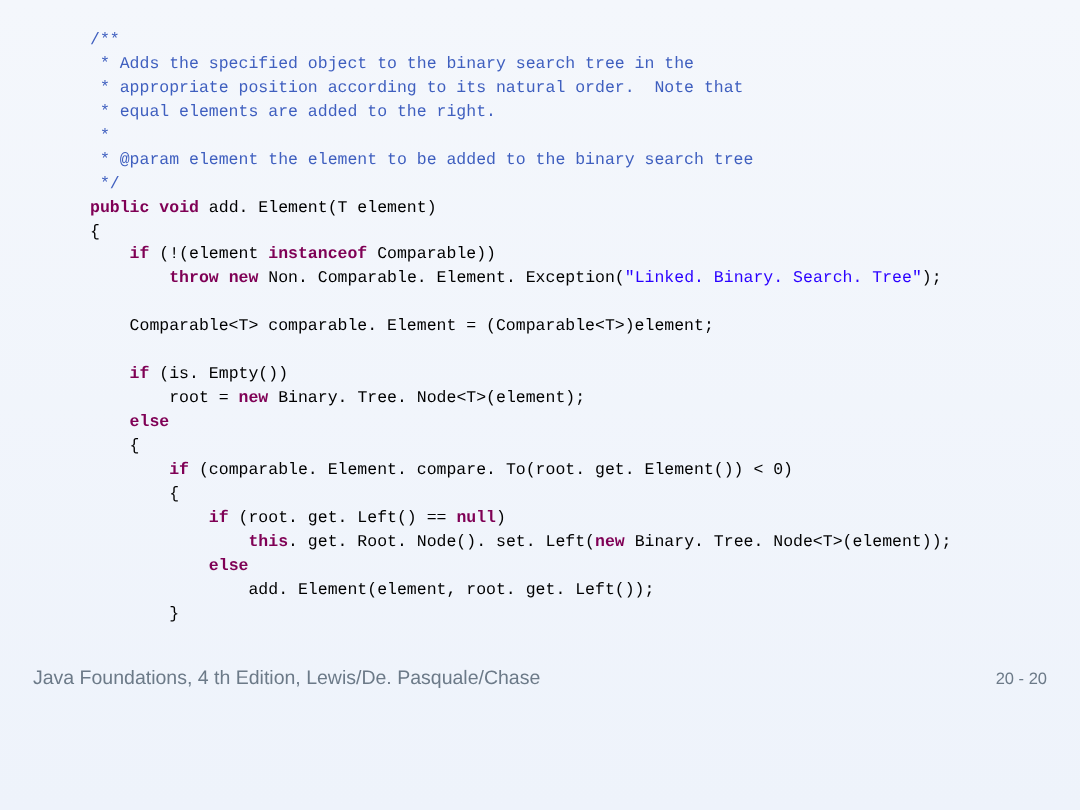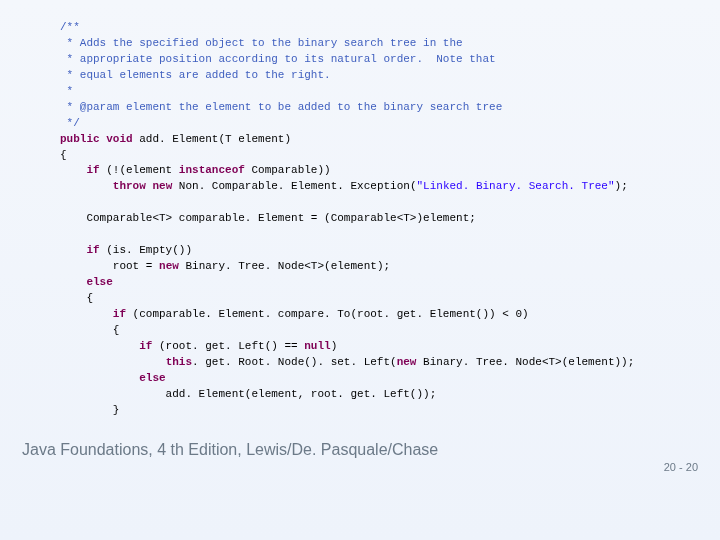--- a/index.html
+++ b/index.html
@@ -28,27 +28,27 @@
     white-space: pre;
     color: #000;
   }
   .javadoc { color: #3f5fbf; }
   .keyword { color: #7f0055; font-weight: bold; }
   .string  { color: #2a00ff; }
   .footer-left {
     position: absolute;
     left: 22px;
     bottom: 14px;
-    font-size: 16px;
+    font-size: 13px;
     color: #6c7a88;
   }
   .footer-right {
     position: absolute;
     right: 22px;
-    bottom: 0;
+    bottom: 14px;
     font-size: 11px;
     color: #6c7a88;
   }
 </style>
 </head>
 <body>
 
 <div class="slide">
 
 <div class="code-block"><span class="javadoc">/**</span>

